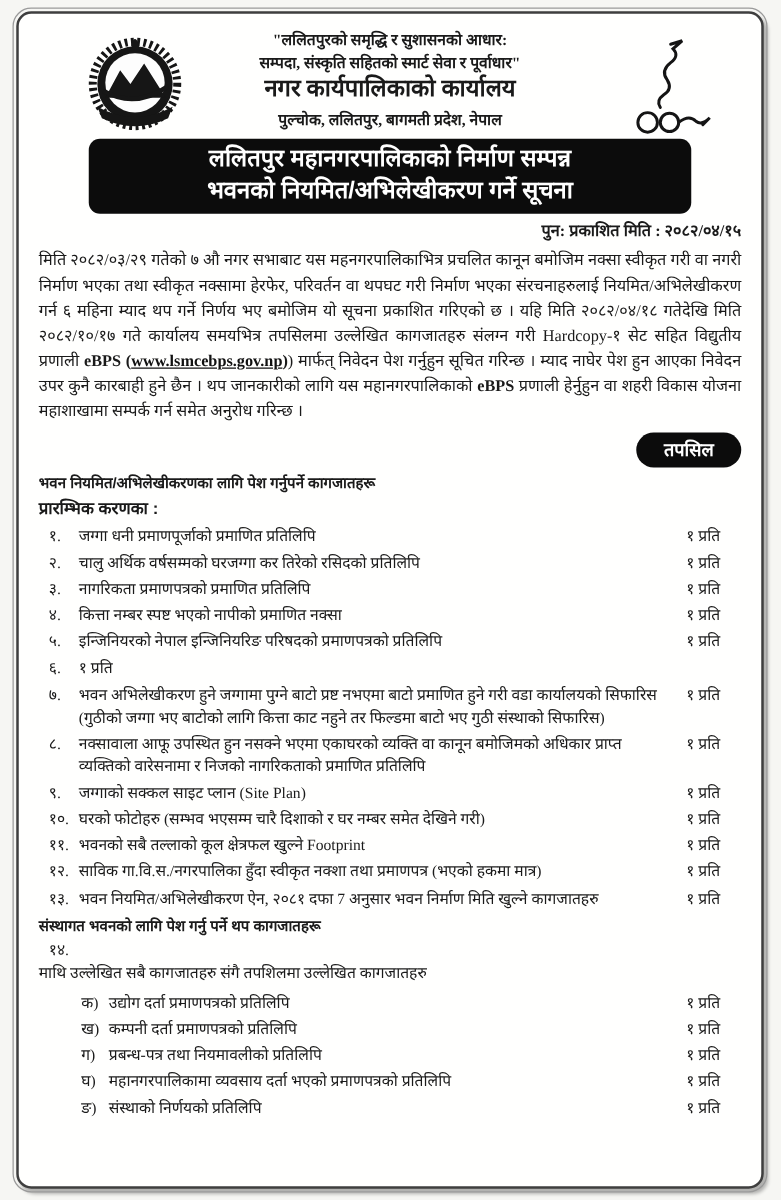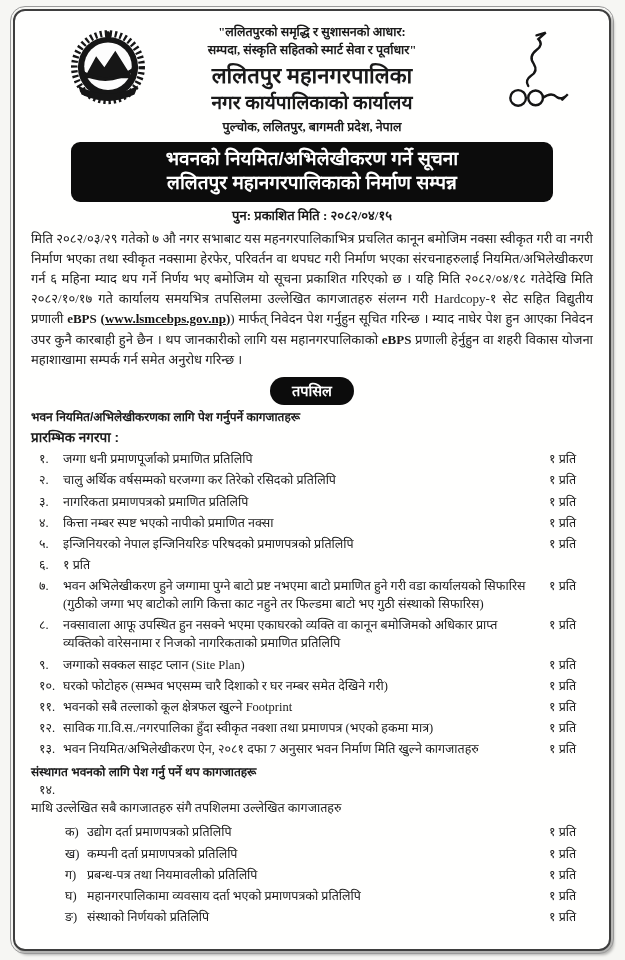--- a/index.html
+++ b/index.html
@@ -19,27 +19,27 @@
   .org-name { font-size:22px; font-weight:bold; line-height:1.25; margin-top:3px; }
   .office-name { font-size:19px; font-weight:bold; line-height:1.25; margin-top:1px; }
   .address { font-size:12.5px; font-weight:bold; margin-top:3px; }
   
   .banner {
     margin:7px 40px 0 40px; background:#0c0c0c; color:#fff; border-radius:9px;
     text-align:center; padding:5px 6px 6px 6px;
     font-family:"Liberation Sans","DejaVu Sans",sans-serif;
   }
   .banner div { font-size:19px; font-weight:bold; line-height:1.3; }
-  .republish { text-align:center; font-size:13px; font-weight:bold; margin-top:4px; }
+  .republish { text-align:right; font-size:13px; font-weight:bold; margin-top:4px; }
   
   .para { margin-top:5px; font-size:13px; line-height:1.55; text-align:justify; }
   .para .b { font-weight:bold; }
   .para .url { font-weight:bold; text-decoration:underline; color:#111; cursor:pointer; }
   
-  .pill-wrap { text-align:center; margin:7px 0 3px 0; }
+  .pill-wrap { text-align:right; margin:7px 0 3px 0; }
   .pill {
     display:inline-block; background:#0c0c0c; color:#fff; font-weight:bold;
     font-size:14.5px; padding:3px 22px 5px 22px; border-radius:14px;
     font-family:"Liberation Sans","DejaVu Sans",sans-serif;
   }
   
   .sec-heading { font-size:12px; font-weight:bold; margin-top:3px;
     font-family:"Liberation Sans","DejaVu Sans",sans-serif; }
   .sub-heading { font-size:13.5px; font-weight:bold; margin-top:3px;
     font-family:"Liberation Sans","DejaVu Sans",sans-serif; }
@@ -68,43 +68,42 @@
       <path d="M17 64 Q50 82 83 64 L79 74 Q50 88 21 74 Z" fill="#161616"></path>
     </svg>
     <svg class="signature" viewBox="0 0 100 100">
       <path d="M56 8 l10 -3 -8 7 q6 6 -2 12 q-9 7 -3 15 q5 8 -3 13 q-7 5 -3 11" stroke="#151515" stroke-width="2.6" fill="none" stroke-linecap="round"></path>
       <circle cx="36" cy="76" r="8.5" fill="none" stroke="#151515" stroke-width="2.6"></circle>
       <circle cx="55" cy="76" r="8" fill="none" stroke="#151515" stroke-width="2.6"></circle>
       <path d="M63 76 q9 -7 15 -1 q5 4 12 -3 l-6 6" stroke="#151515" stroke-width="2.6" fill="none" stroke-linecap="round"></path>
     </svg>
     <div class="slogan">"ललितपुरको समृद्धि र सुशासनको आधार:</div>
     <div class="slogan">सम्पदा, संस्कृति सहितको स्मार्ट सेवा र पूर्वाधार"</div>
-    <div class="org-name">ललितपुर महानगरपालिका</div>
     <div class="office-name">नगर कार्यपालिकाको कार्यालय</div>
     <div class="address">पुल्चोक, ललितपुर, बागमती प्रदेश, नेपाल</div>
   </div>
 
   <div class="banner">
+    <div>ललितपुर महानगरपालिकाको निर्माण सम्पन्न</div>
     <div>भवनको नियमित/अभिलेखीकरण गर्ने सूचना</div>
-    <div>ललितपुर महानगरपालिकाको निर्माण सम्पन्न</div>
   </div>
 
   <div class="republish">
     <span>पुन: प्रकाशित मिति :</span>
     <span>२०८२/०४/१५</span>
   </div>
 
   <div class="para"><span>मिति २०८२/०३/२९ गतेको ७ औ नगर सभाबाट यस महनगरपालिकाभित्र प्रचलित कानून बमोजिम नक्सा स्वीकृत गरी वा नगरी निर्माण भएका तथा स्वीकृत नक्सामा हेरफेर, परिवर्तन वा थपघट गरी निर्माण भएका संरचनाहरुलाई नियमित/अभिलेखीकरण गर्न ६ महिना म्याद थप गर्ने निर्णय भए बमोजिम यो सूचना प्रकाशित गरिएको छ । यहि मिति २०८२/०४/१८ गतेदेखि मिति २०८२/१०/१७ गते कार्यालय समयभित्र तपसिलमा उल्लेखित कागजातहरु संलग्न गरी Hardcopy-१ सेट सहित विद्युतीय प्रणाली </span><span class="b">eBPS (</span><span class="url">www.lsmcebps.gov.np</span><span class="b">)</span><span>) मार्फत् निवेदन पेश गर्नुहुन सूचित गरिन्छ । म्याद नाघेर पेश हुन आएका निवेदन उपर कुनै कारबाही हुने छैन । थप जानकारीको लागि यस महानगरपालिकाको </span><span class="b">eBPS</span><span> प्रणाली हेर्नुहुन वा शहरी विकास योजना महाशाखामा सम्पर्क गर्न समेत अनुरोध गरिन्छ ।</span></div>
 
   <div class="pill-wrap">
     <span class="pill">तपसिल</span>
   </div>
 
   <div class="sec-heading">भवन नियमित/अभिलेखीकरणका लागि पेश गर्नुपर्ने कागजातहरू</div>
-  <div class="sub-heading">प्रारम्भिक नगरपा :</div>
+  <div class="sub-heading">प्रारम्भिक करणका :</div>
 
   <div class="doc-list">
       <div class="doc-row">
         <span class="doc-num">१.</span>
         <span class="doc-text">जग्गा धनी प्रमाणपूर्जाको प्रमाणित प्रतिलिपि</span>
         <span class="doc-qty">१ प्रति</span>
       </div>
       <div class="doc-row">
         <span class="doc-num">२.</span>
         <span class="doc-text">चालु अर्थिक वर्षसम्मको घरजग्गा कर तिरेको रसिदको प्रतिलिपि</span>

